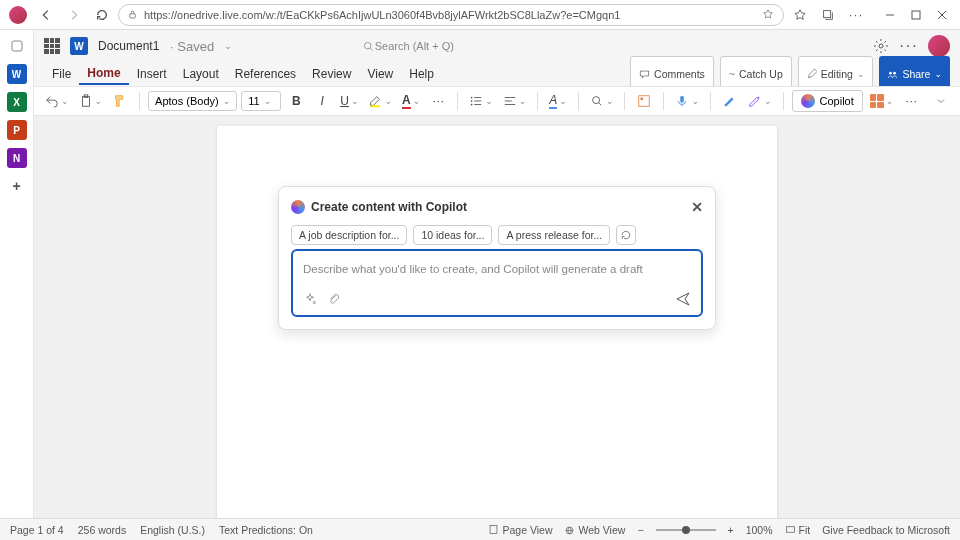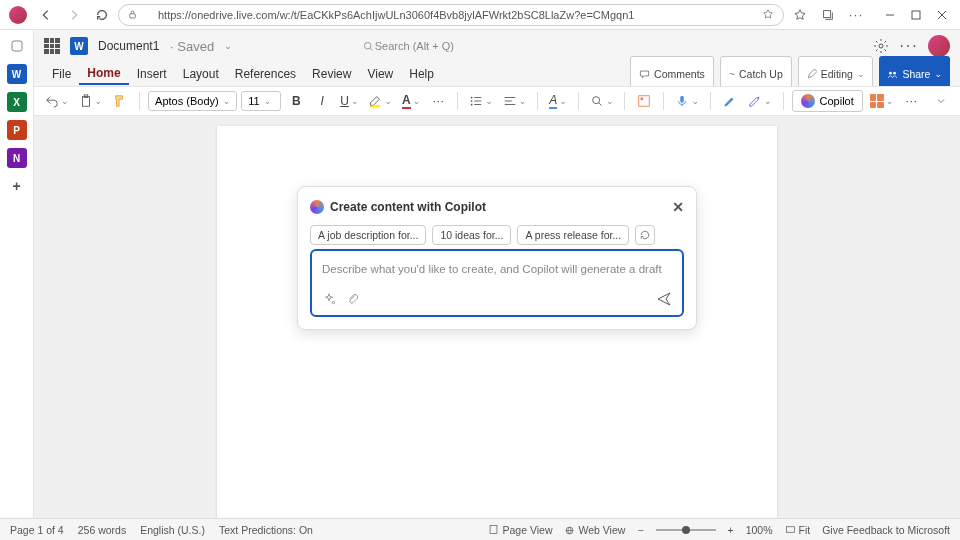--- a/index.html
+++ b/index.html
@@ -2,21 +2,21 @@
 <html><head>
 <meta charset="utf-8">
 <style>
 * { margin: 0; padding: 0; box-sizing: border-box; font-family: "Segoe UI", Arial, sans-serif; }
 body { width: 960px; height: 540px; background: #f5f5f5; overflow: hidden; position: relative; }
 
 
 .browser-bar { height: 30px; background: #fff; border-bottom: 1px solid #e0e0e0; display: flex; align-items: center; padding: 0 6px; gap: 4px; }
 .browser-bar .btn { width: 24px; height: 24px; display: flex; align-items: center; justify-content: center; color: #555; border-radius: 4px; }
 .browser-bar .avatar { width: 18px; height: 18px; border-radius: 50%; background: linear-gradient(135deg,#d48,#a34); }
-.url-bar { flex: 1; height: 22px; border: 1px solid #ccc; border-radius: 11px; display: flex; align-items: center; padding: 0 8px; font-size: 11px; color: #555; gap: 20px; }
+.url-bar { flex: 1; height: 22px; border: 1px solid #ccc; border-radius: 11px; display: flex; align-items: center; padding: 0 8px; font-size: 11px; color: #555; gap: 6px; }
 .url-bar .lock { color: #555; }
 .url-text { flex: 1; white-space: nowrap; overflow: hidden; }
 .win-controls { display: flex; gap: 2px; margin-left: 6px; }
 
 
 .left-rail { position: absolute; left: 0; top: 30px; bottom: 0; width: 34px; background: #fff; border-right: 1px solid #e5e5e5; display: flex; flex-direction: column; align-items: center; padding-top: 6px; gap: 8px; }
 .rail-icon { width: 20px; height: 20px; border-radius: 3px; display: flex; align-items: center; justify-content: center; font-size: 10px; font-weight: bold; color: #fff; }
 .ic-home { background: #fff; color: #555; }
 .ic-word { background: #185abd; }
 .ic-excel { background: #107c41; }
@@ -54,21 +54,21 @@
 .copilot-btn { border: 1px solid #ccc; border-radius: 3px; height: 22px; padding: 0 8px; display: flex; align-items: center; gap: 5px; font-size: 11px; }
 .grid-icon { width: 14px; height: 14px; display: grid; grid-template-columns: 1fr 1fr; grid-template-rows: 1fr 1fr; gap: 1px; }
 .grid-icon span { background: #e8814e; border-radius: 1px; }
 .toolbar-right { margin-left: auto; display: flex; gap: 6px; align-items: center; }
 
 
 .doc-area { position: absolute; left: 34px; right: 0; top: 116px; bottom: 22px; background: #f0f0f0; overflow: hidden; }
 .page { position: absolute; left: 50%; transform: translateX(-50%); top: 10px; width: 560px; height: 740px; background: #fff; box-shadow: 0 1px 3px rgba(0,0,0,0.15); }
 
 
-.copilot-popup { position: absolute; left: 50%; transform: translateX(-50%); top: 70px; width: 400px; background: #fff; border: 1px solid #ddd; border-radius: 8px; box-shadow: 0 4px 14px rgba(0,0,0,0.12); padding: 12px; }
+.copilot-popup { position: absolute; left: 50%; transform: translateX(-50%); top: 70px; width: 438px; background: #fff; border: 1px solid #ddd; border-radius: 8px; box-shadow: 0 4px 14px rgba(0,0,0,0.12); padding: 12px; }
 .popup-header { display: flex; align-items: center; gap: 6px; font-size: 12px; font-weight: 600; color: #333; margin-bottom: 10px; }
 .copilot-logo { width: 14px; height: 14px; border-radius: 50%; background: conic-gradient(#e8814e,#4a8fe7,#7b3ff2,#e8814e); }
 .popup-close { margin-left: auto; color: #555; cursor: pointer; font-size: 14px; }
 .chips { display: flex; gap: 6px; align-items: center; margin-bottom: 4px; }
 .chip { border: 1px solid #ccc; border-radius: 4px; padding: 3px 7px; font-size: 10.5px; color: #444; white-space: nowrap; }
 .refresh { width: 20px; height: 20px; border: 1px solid #ccc; border-radius: 4px; display: flex; align-items: center; justify-content: center; font-size: 11px; }
 .prompt-box { border: 2px solid #185abd; border-radius: 6px; padding: 8px 10px; }
 .prompt-input { width: 100%; border: none; outline: none; font-size: 11.5px; color: #333; }
 .prompt-input::placeholder { color: #888; }
 .prompt-actions { display: flex; align-items: center; margin-top: 14px; gap: 10px; }

